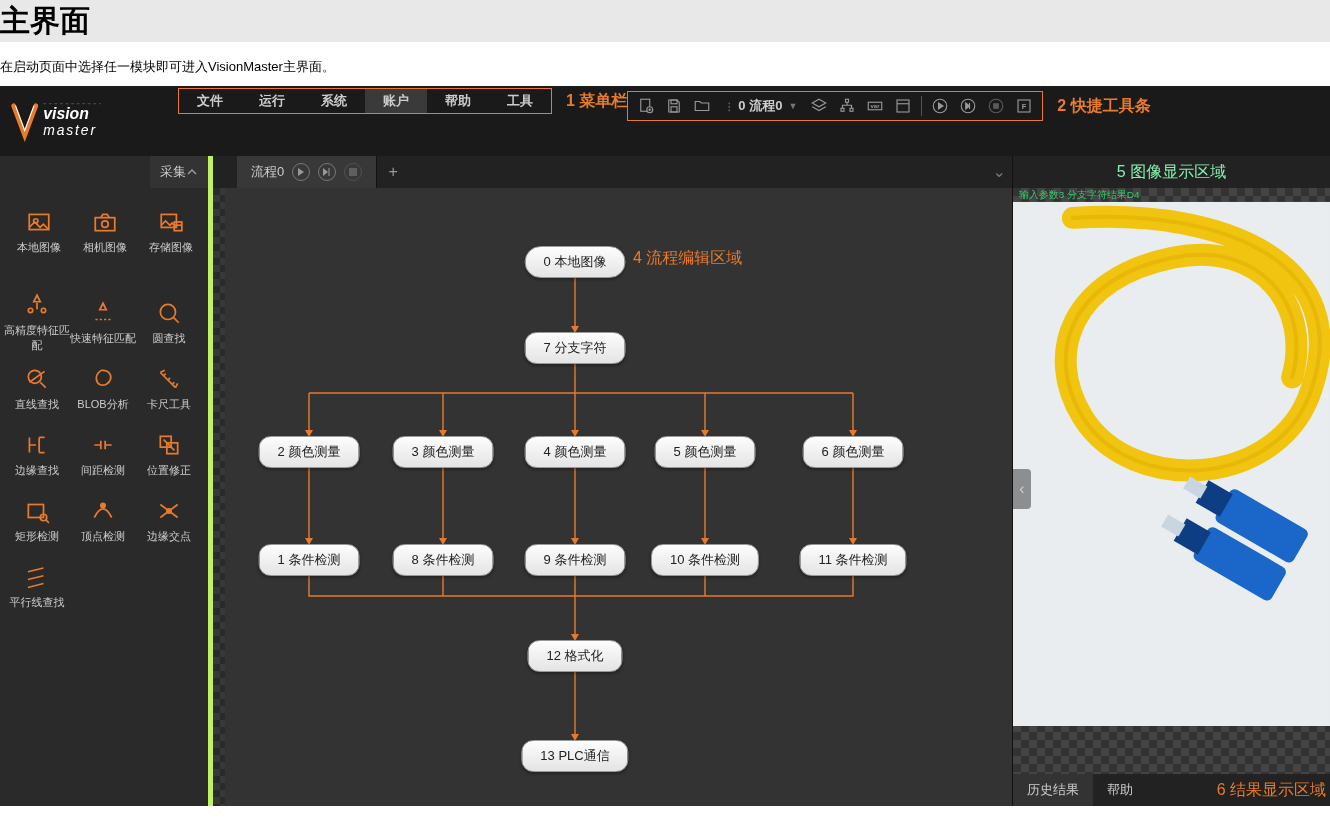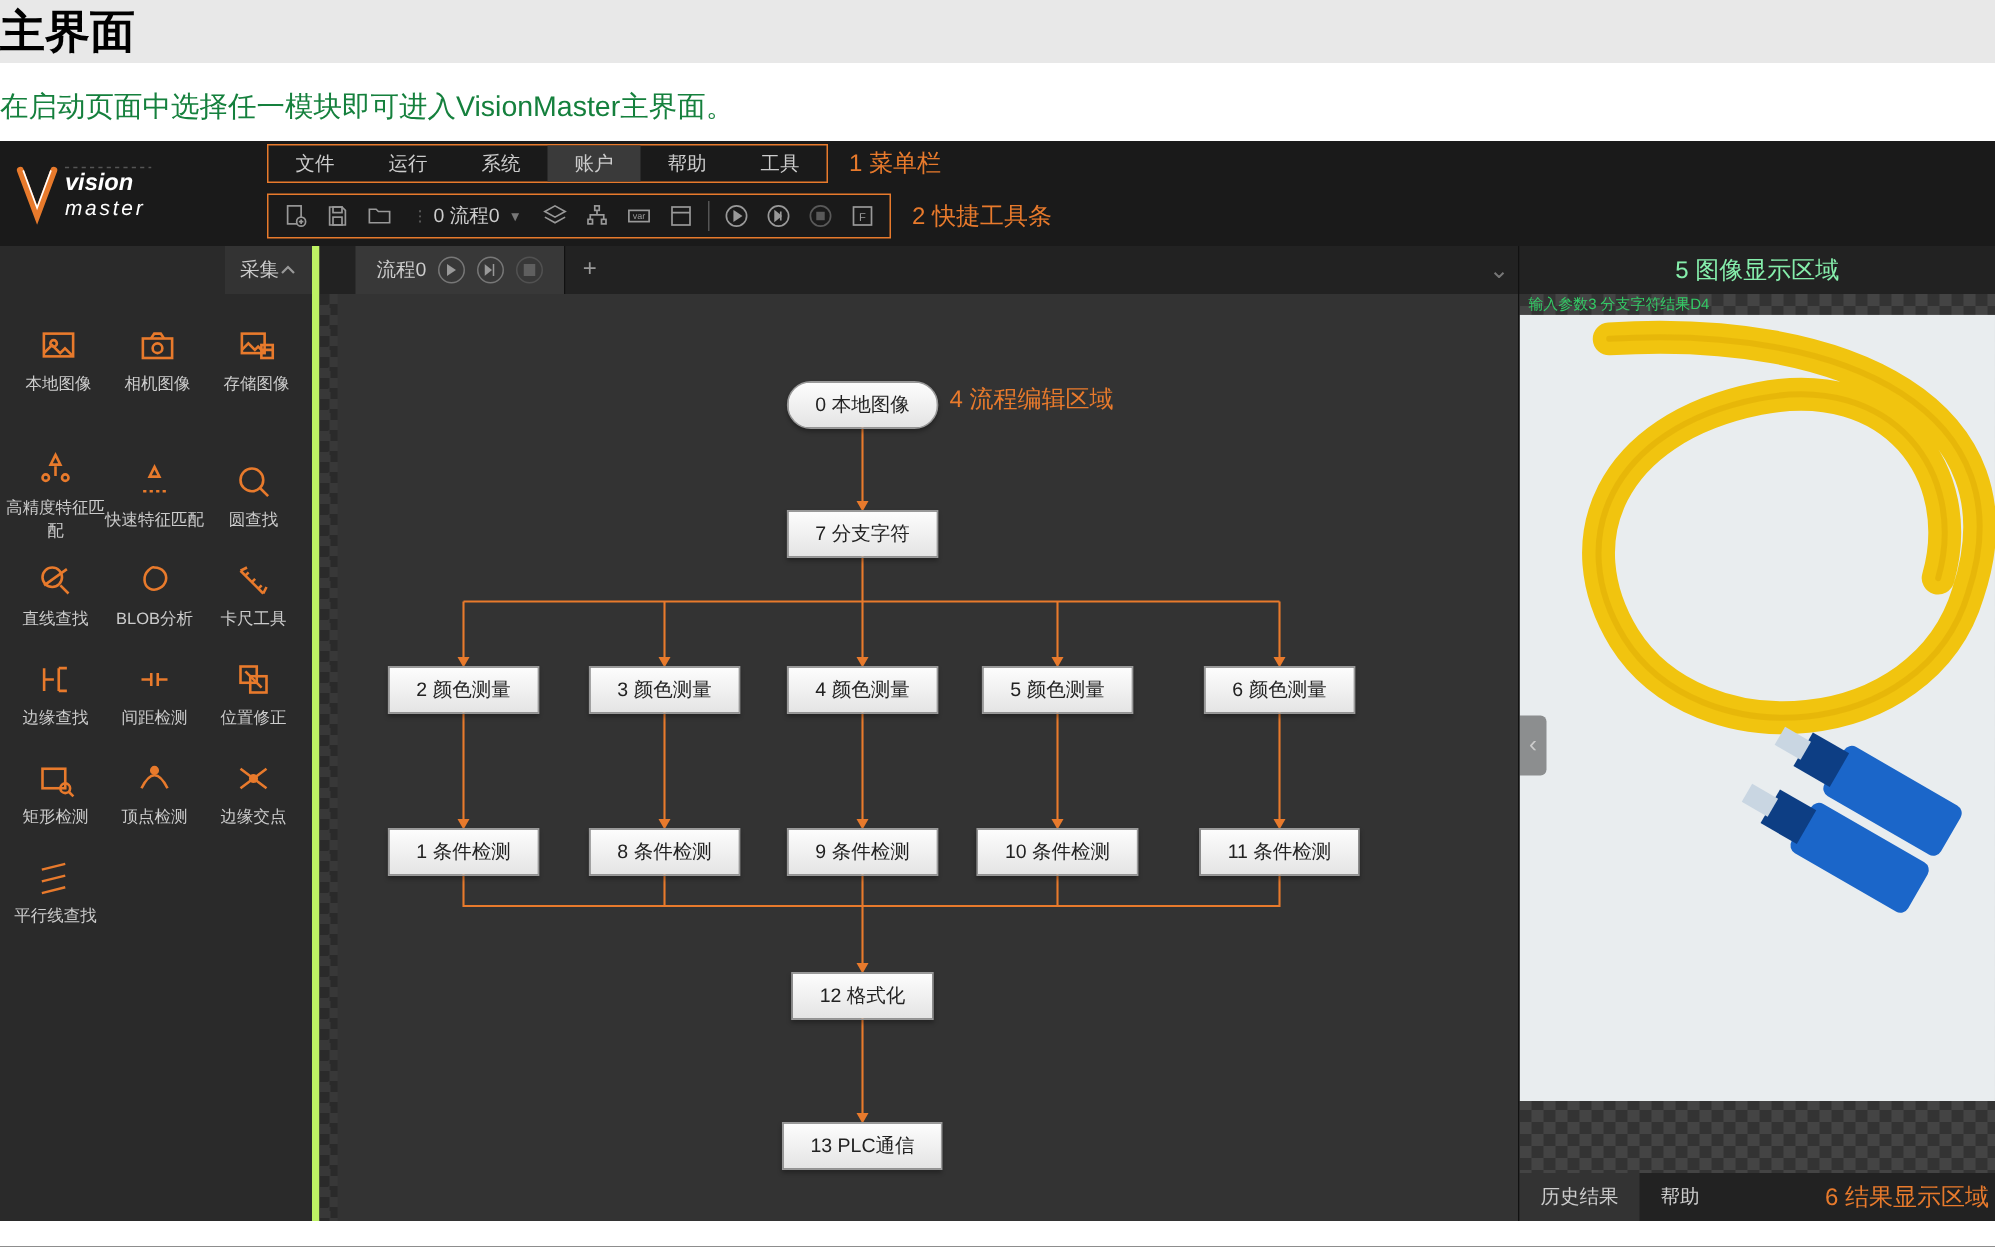--- a/index.html
+++ b/index.html
@@ -1,29 +1,29 @@
 <!DOCTYPE html>
 <html><head>
 <meta charset="utf-8">
 <style>
 * { margin: 0; padding: 0; box-sizing: border-box; font-family: "Microsoft YaHei", sans-serif; }
 body { background: #fff; width: 1330px; height: 831px; overflow: hidden; }
 .doc-title-bar { background: #e8e8e8; height: 42px; display: flex; align-items: center; padding-left: 0; }
 .doc-title { font-size: 30px; font-weight: bold; color: #000; }
-.doc-intro { font-size: 19px; color: #15803d; padding: 16px 0 10px 0; }
+.doc-intro { font-size: 13px; color: #000000; padding: 16px 0 10px 0; }
 .app-window { background: #1a1a1a; width: 1330px; height: 720px; display: flex; flex-direction: column; color: #ccc; }
 .menubar-row { display: flex; align-items: center; height: 30px; background: #1a1a1a; }
 .logo-area { width: 178px; height: 70px; display: flex; align-items: center; justify-content: flex-start; padding-left: 8px; background: #1a1a1a; position: relative; }
 .logo-svg { width: 130px; }
 .menubar { display: flex; border: 1px solid #e87a2c; height: 26px; align-items: center; }
 .menu-item { padding: 0 18px; font-size: 13px; color: #ccc; height: 100%; display: flex; align-items: center; cursor: pointer; }
 .menu-item.active { background: #3a3a3a; }
 .annot { color: #e87a2c; font-size: 16px; margin-left: 14px; }
 .top-area { display: flex; height: 70px; }
-.top-right { flex: 1; display: flex; flex-direction: column; }
+.top-right { flex: 1; display: flex; flex-direction: row; font-weight: bold; }
 .toolbar-row { display: flex; align-items: center; height: 40px; background: #1a1a1a; }
 .toolbar { display: flex; border: 1px solid #e87a2c; height: 30px; align-items: center; padding: 0 4px; margin-left: 0; }
 .tb-btn { width: 28px; height: 28px; display: flex; align-items: center; justify-content: center; color: #999; cursor: pointer; }
 .tb-btn svg { width: 18px; height: 18px; stroke: #999; fill: none; stroke-width: 1.5; }
 .tb-flow { color: #ccc; font-size: 13px; padding: 0 8px; display: flex; align-items: center; }
 .main-area { display: flex; flex: 1; min-height: 0; }
 .sidebar { width: 208px; background: #2a2a2a; display: flex; flex-direction: column; overflow: hidden; align-items: flex-end; }
 .sb-group-hdr { height: 32px; background: #333; color: #ccc; font-size: 13px; display: flex; align-items: center; justify-content: space-between; padding: 0 10px; cursor: pointer; }
 .sb-grid { display: flex; flex-wrap: wrap; padding: 10px 4px; gap: 0; }
 .sb-tool { width: 66px; height: 66px; display: flex; flex-direction: column; align-items: center; justify-content: center; cursor: pointer; color: #ccc; font-size: 11px; text-align: center; gap: 4px; }
@@ -32,21 +32,21 @@
 .sb-sep { height: 1px; background: #444; margin: 2px 8px; }
 .canvas-panel { flex: 1; background: #2f2f2f; display: flex; flex-direction: column; position: relative; min-width: 0; border-left: 5px solid #bef264; }
 .canvas-top { position: absolute; left: 6px; top: 46px; color: #e87a2c; font-size: 16px; }
 .tabs-row { height: 32px; background: #222; display: flex; align-items: center; position: relative; }
 .flow-tab { height: 32px; display: flex; align-items: center; padding: 0 14px; color: #ccc; font-size: 13px; gap: 8px; background: #383838; border-right: 1px solid #111; }
 .flow-tab .ctrl { width: 18px; height: 18px; border: 1px solid #777; border-radius: 50%; display: flex; align-items: center; justify-content: center; }
 .tab-add { width: 32px; height: 32px; display: flex; align-items: center; justify-content: center; color: #999; font-size: 16px; cursor: pointer; }
 .flow-canvas { flex: 1; position: relative; background: #333; overflow: hidden; }
 .checker-edge { position: absolute; top: 0; bottom: 0; width: 12px; background: repeating-conic-gradient(#383838 0% 25%, #2a2a2a 0% 50%) 0 0/14px 14px; }
 .checker-left { left: 0; }
-.node { position: absolute; transform: translateX(-50%); padding: 6px 18px; font-size: 13px; color: #222; border-radius: 0; background: linear-gradient(#fdfdfd,#e4e4e4); border: 1px solid #999; box-shadow: 0 2px 3px rgba(0,0,0,.3); white-space: nowrap; cursor: pointer; }
+.node { position: absolute; transform: translateX(-50%); padding: 6px 18px; font-size: 13px; color: #222; border-radius: 12px; background: linear-gradient(#fdfdfd,#e4e4e4); border: 1px solid #999; box-shadow: 0 2px 3px rgba(0,0,0,.3); white-space: nowrap; cursor: pointer; }
 .node.start { border-radius: 16px; }
 svg.conn { position: absolute; top: 0; left: 0; width: 100%; height: 100%; }
 .annot-flow { position: absolute; left: 420px; top: 60px; color: #e87a2c; font-size: 16px; }
 .right-panel { width: 318px; background: #222; display: flex; flex-direction: column; border-left: 1px solid #111; }
 .rp-title { height: 32px; display: flex; align-items: center; justify-content: center; background: #222; color: #86efac; font-size: 16px; }
 .img-view { flex: 1; position: relative; background: repeating-conic-gradient(#444 0% 25%, #333 0% 50%) 0 0/16px 16px; overflow: hidden; }
 .cable-img { position: absolute; inset: 0; }
 .expand-handle { position: absolute; left: 0; top: 48%; width: 18px; height: 40px; background: rgba(0,0,0,.4); display: flex; align-items: center; justify-content: center; color: #ccc; cursor: pointer; border-radius: 0 4px 4px 0; }
 .rp-tabs { height: 32px; display: flex; align-items: stretch; background: #222; }
 .rp-tab { padding: 0 14px; font-size: 13px; display: flex; align-items: center; color: #ccc; cursor: pointer; font-family: Liberation Serif, serif; }

